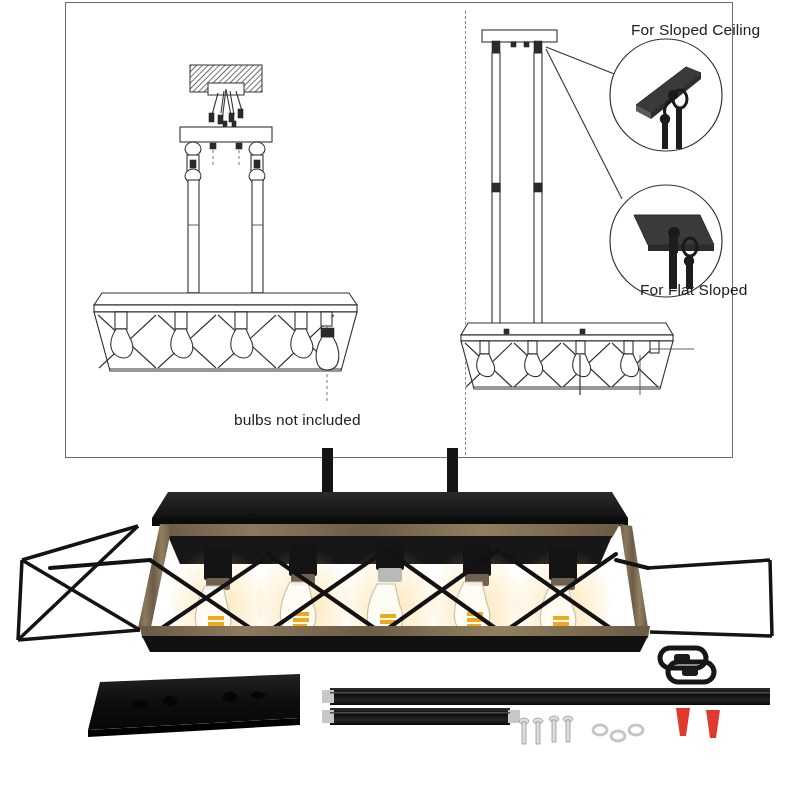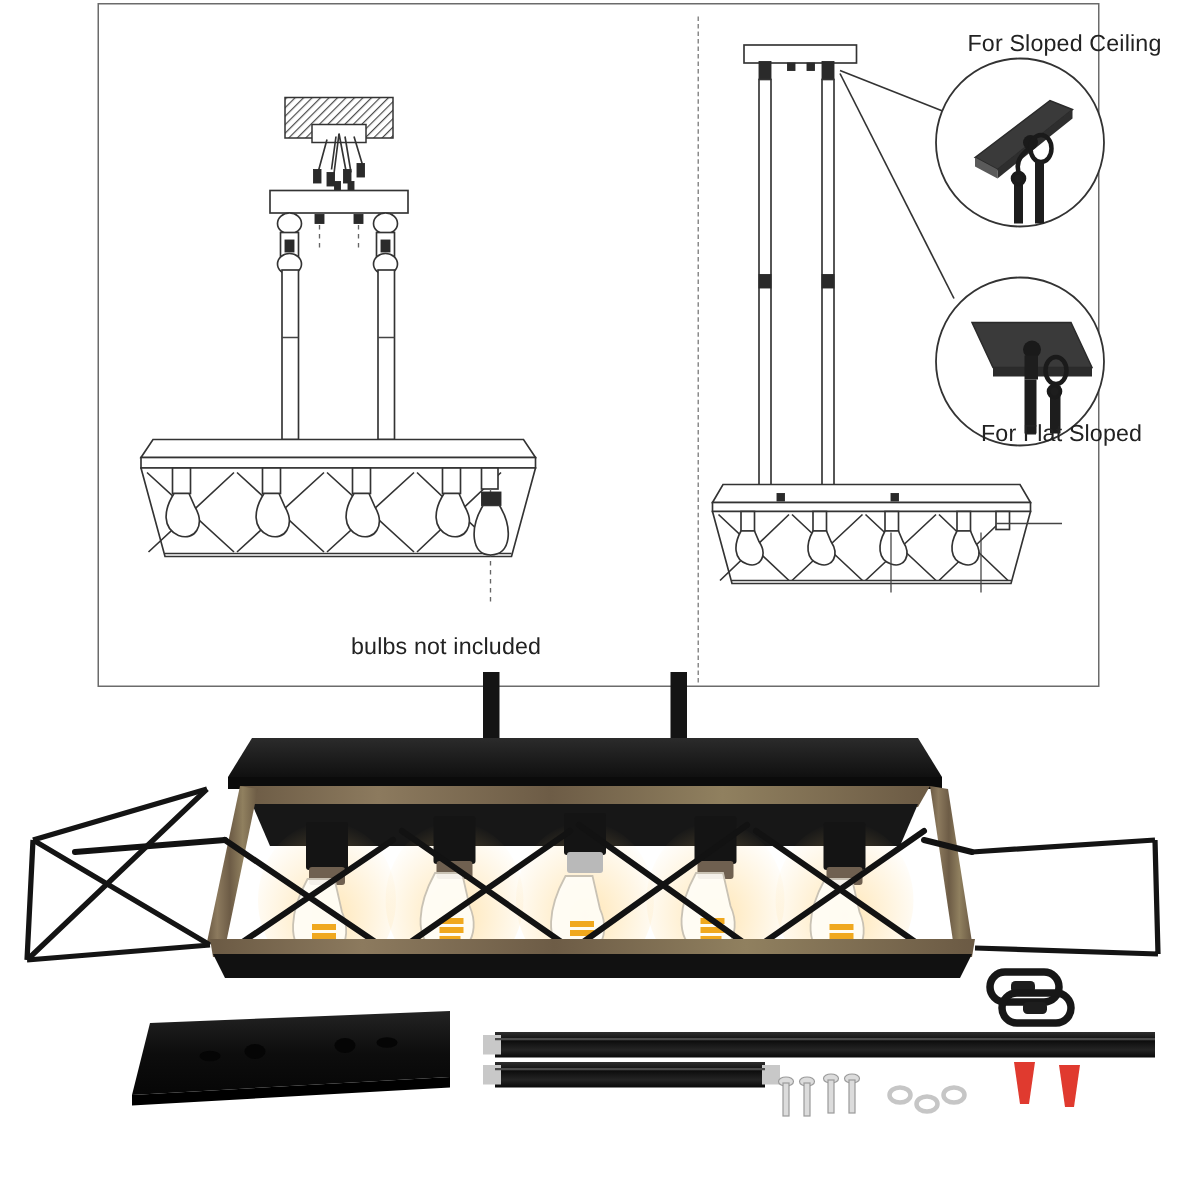--- a/index.html
+++ b/index.html
@@ -15,27 +15,27 @@
   #diagram-frame{
     position:absolute;left:65px;top:2px;width:668px;height:456px;
     border:1.5px solid #6b6b6b;background:#fff;box-sizing:border-box;
   }
   #panel-divider{
     position:absolute;left:399px;top:8px;width:0;height:444px;
     border-left:1.5px dashed #8a8a8a;
   }
   .panel{position:absolute;top:0;height:100%;}
   #panel-left{left:0;width:399px;}
-  #panel-right{left:402px;width:268px;text-decoration:underline;}
+  #panel-right{left:388px;width:268px;text-decoration:underline;}
 
   .cap{
     position:absolute;font-size:15.5px;color:#222;white-space:nowrap;
     letter-spacing:.1px;
   }
-  #caption-bulbs{left:168px;top:420px;font-size:15.5px;}
+  #caption-bulbs{left:168px;top:408px;font-size:15.5px;}
   #caption-sloped{left:177px;top:18px;}
   #caption-flat{left:186px;top:278px;}
 
   svg{display:block;overflow:visible;}
   .ln{fill:none;stroke:#333;stroke-width:1.1;}
   .ln-thin{fill:none;stroke:#444;stroke-width:.85;}
   .ln-dash{fill:none;stroke:#666;stroke-width:.9;stroke-dasharray:3 3;}
   .sld{fill:#fff;stroke:#333;stroke-width:1.1;}
   .blk{fill:#2a2a2a;stroke:#2a2a2a;stroke-width:.6;}
   .circ{fill:#fff;stroke:#333;stroke-width:1.2;}

